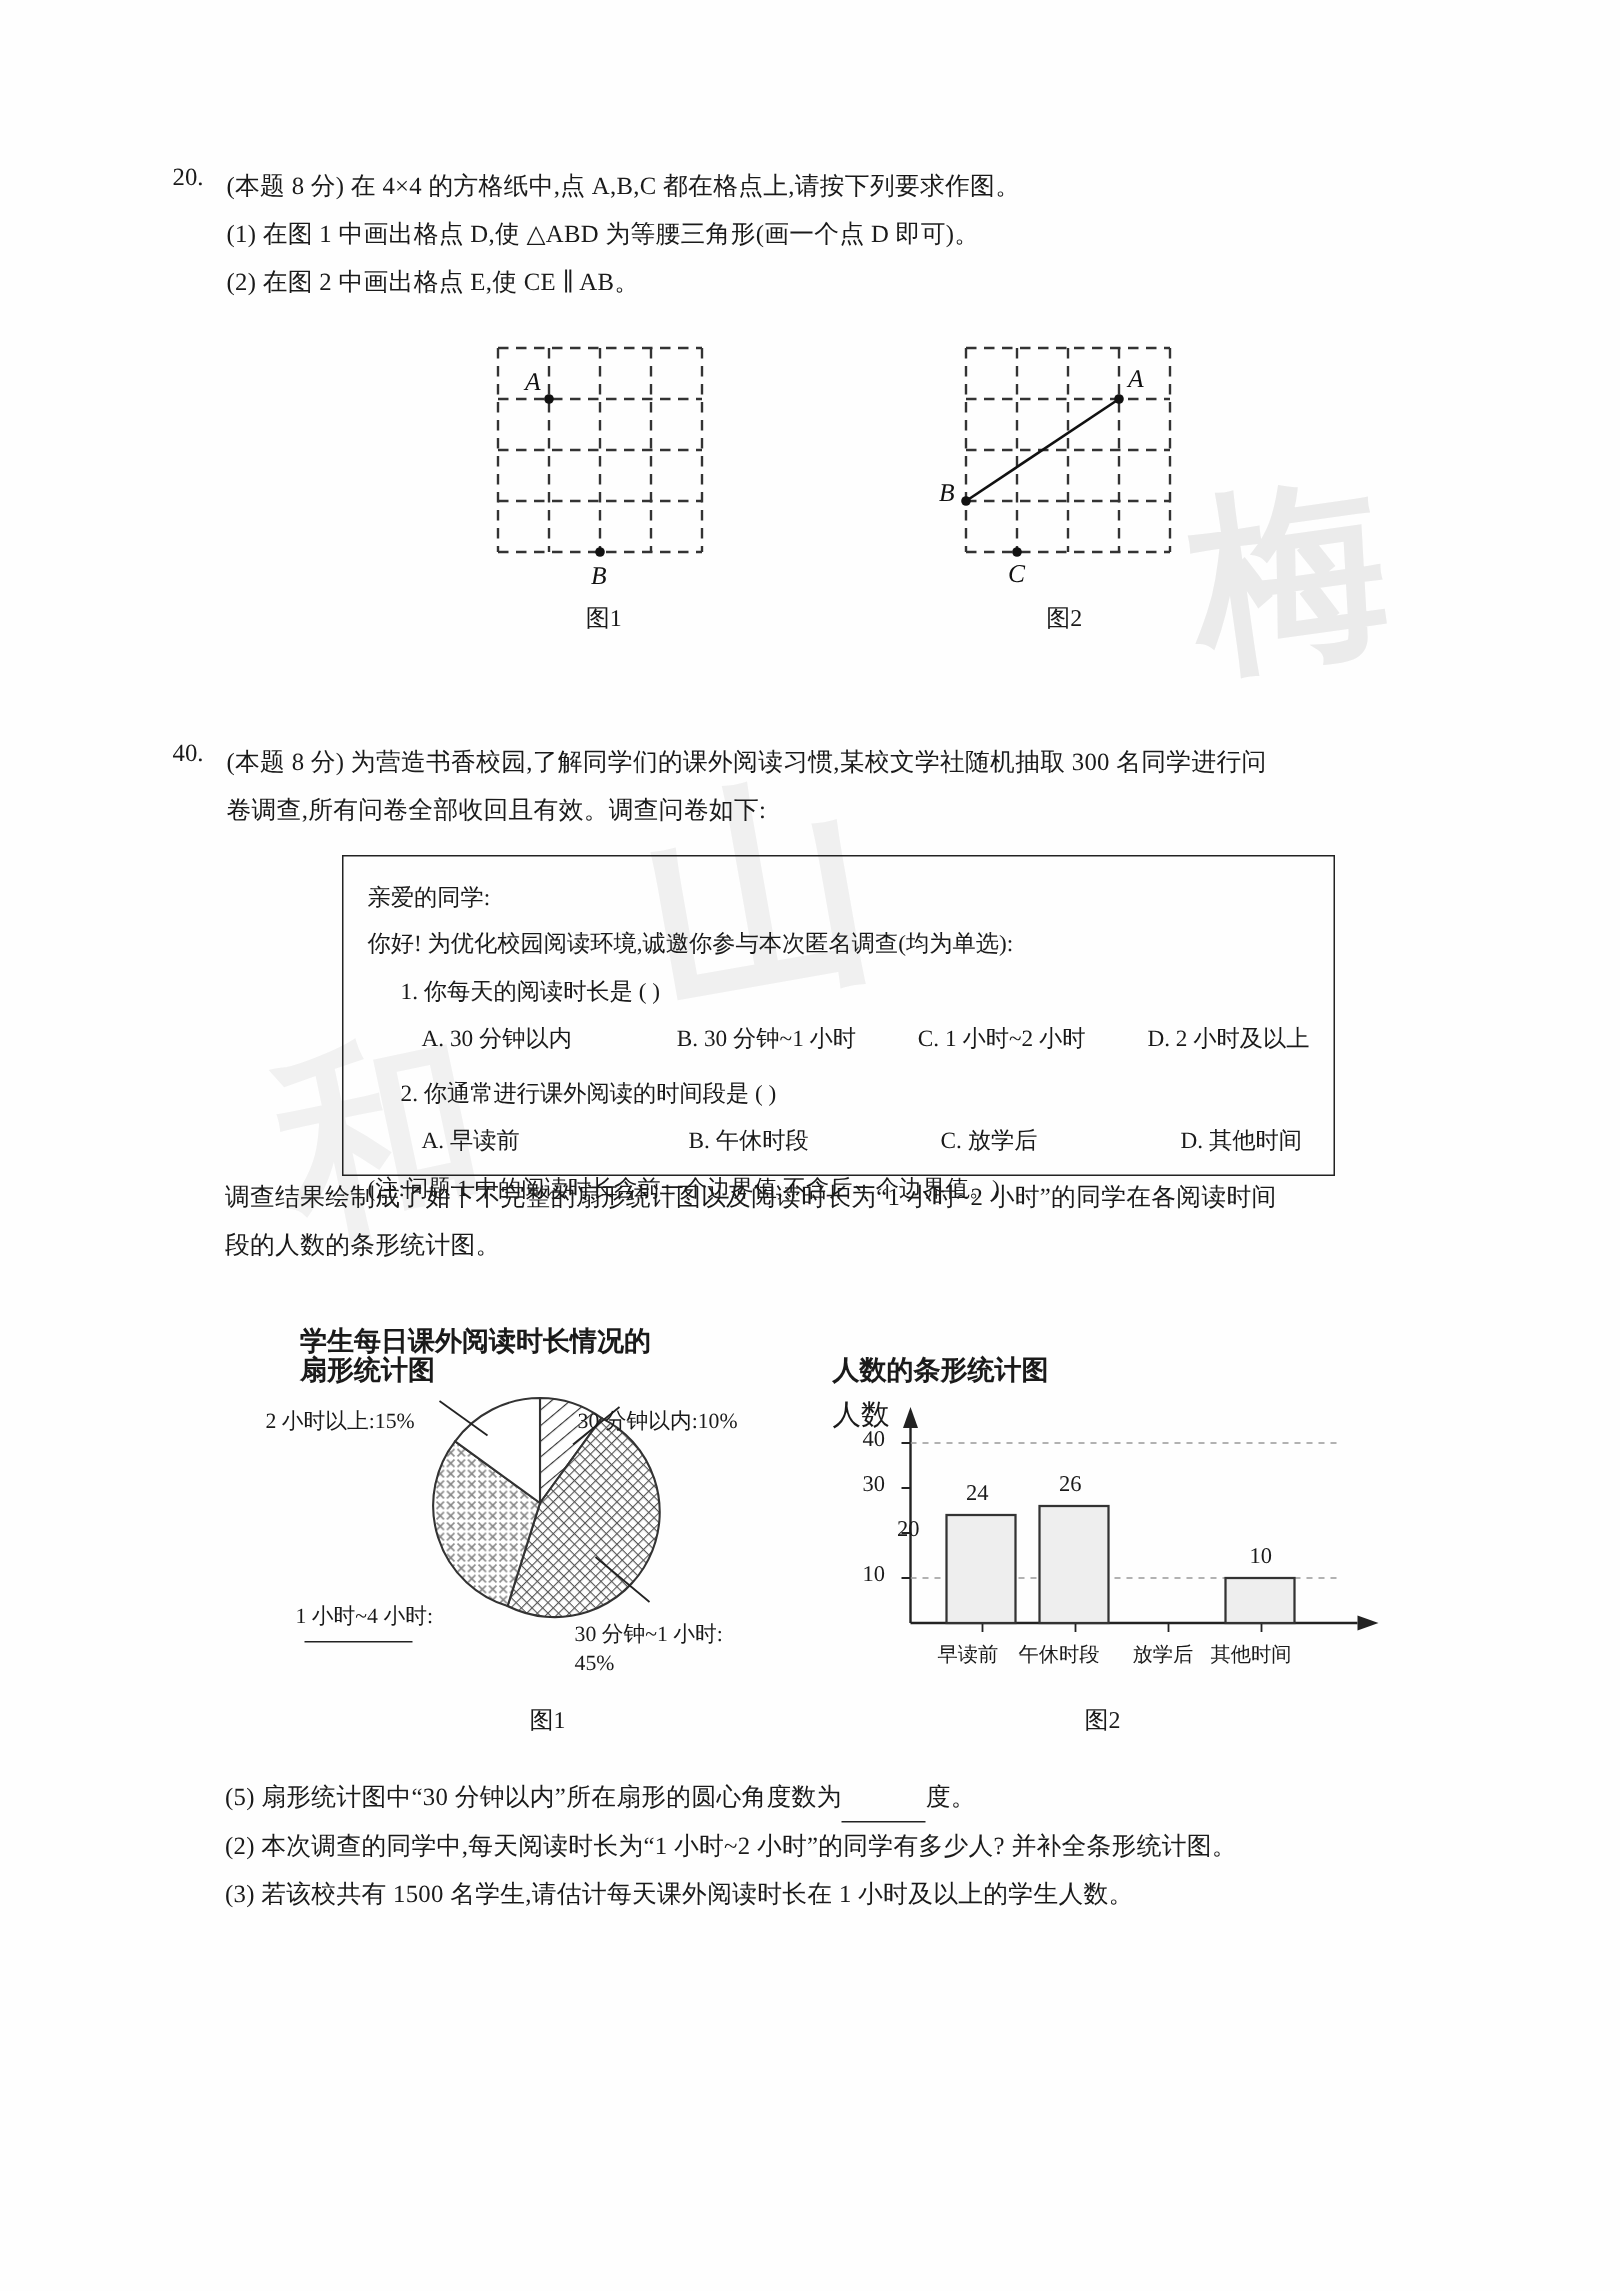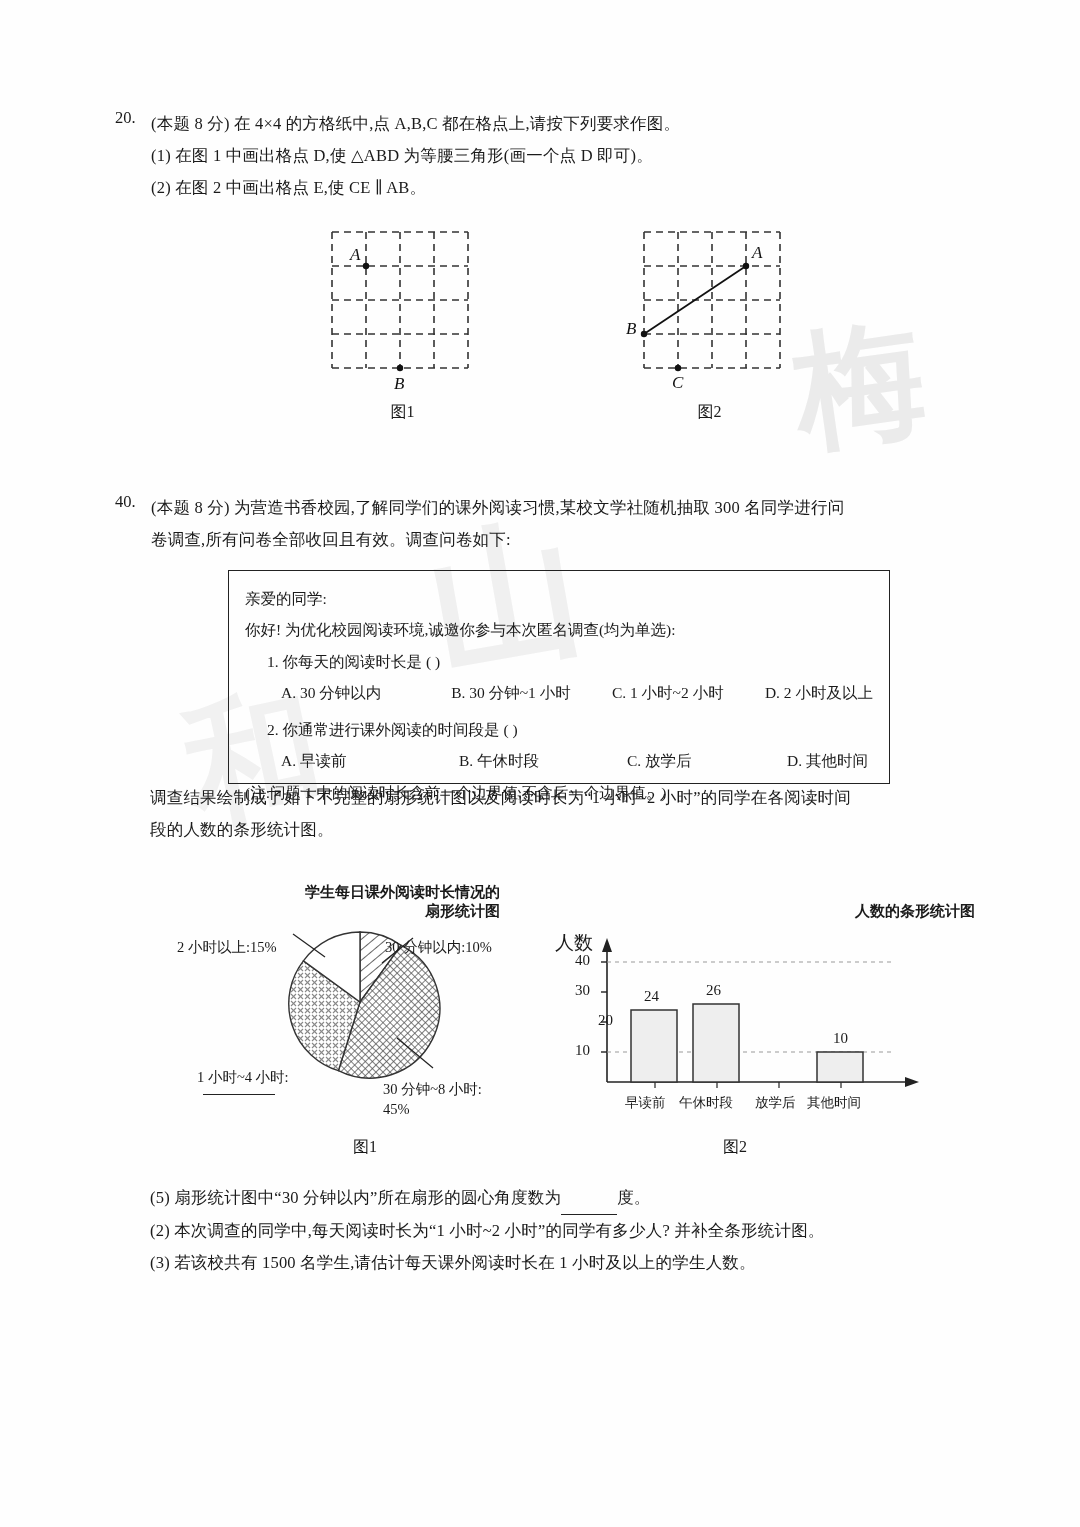--- a/index.html
+++ b/index.html
@@ -72,23 +72,23 @@
     line-height: 2.02;
     white-space: nowrap;
     font-family: "Liberation Serif", serif;
   }
   .survey-opts { display: flex; }
   .survey-opts > span { white-space: nowrap; }
 
   
   .chart-box { position: absolute; z-index: 2; }
   .chart-title {
-    font-size: 15px;
+    font-size: 18px;
     font-weight: 700;
-    text-align: right;
+    text-align: left;
     line-height: 1.35;
     white-space: nowrap;
     font-family: "Liberation Sans", sans-serif;
   }
   .chart-label {
     position: absolute;
     font-size: 14.5px;
     white-space: nowrap;
     font-family: "Liberation Serif", serif;
   }
@@ -244,21 +244,21 @@
 
       <line x1="197" y1="33" x2="228" y2="8" stroke="#222" stroke-width="1.2"></line>
       <line x1="212" y1="108" x2="248" y2="138" stroke="#222" stroke-width="1.2"></line>
       <line x1="140" y1="27" x2="108" y2="4" stroke="#222" stroke-width="1.2"></line>
     </svg>
 
     <div class="chart-label" style="left:-8px; top:56px;">2 小时以上:15%</div>
     <div class="chart-label" style="left:200px; top:56px;">30 分钟以内:10%</div>
     <div class="chart-label" style="left:12px; top:186px;">1 小时~4 小时:</div>
     <div class="blank-rule" style="left:18px; top:212px; width:72px;"></div>
-    <div class="chart-label" style="left:198px; top:198px;">30 分钟~8 小时:</div>
+    <div class="chart-label" style="left:198px; top:198px;">30 分钟~1 小时:</div>
     <div class="chart-label" style="left:198px; top:219px;">45%</div>
 
     <div class="fig-cap" style="left:150px; top:255px; width:60px;">图1</div>
   </div>
 
   <div class="chart-box" style="left:545px; top:882px; width:430px; height:280px;">
     <div class="chart-title" style="position:absolute; left:10px; top:19px; width:420px;">人数的条形统计图</div>
 
     <div class="chart-label" style="left:10px; top:48px; font-size:19px;">人数</div>
 

